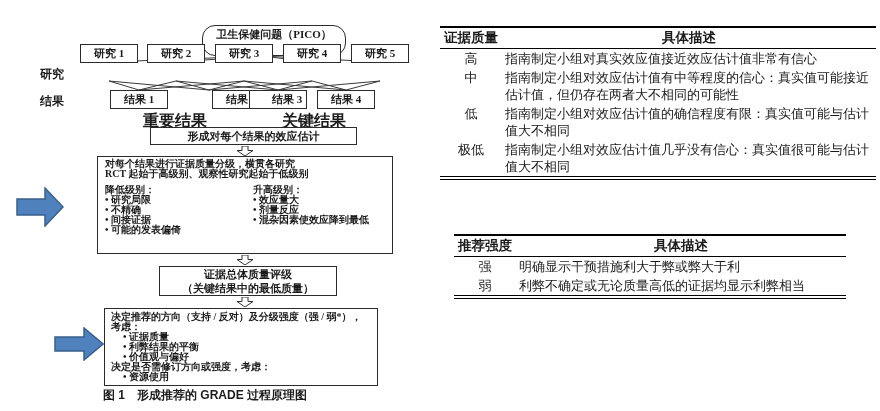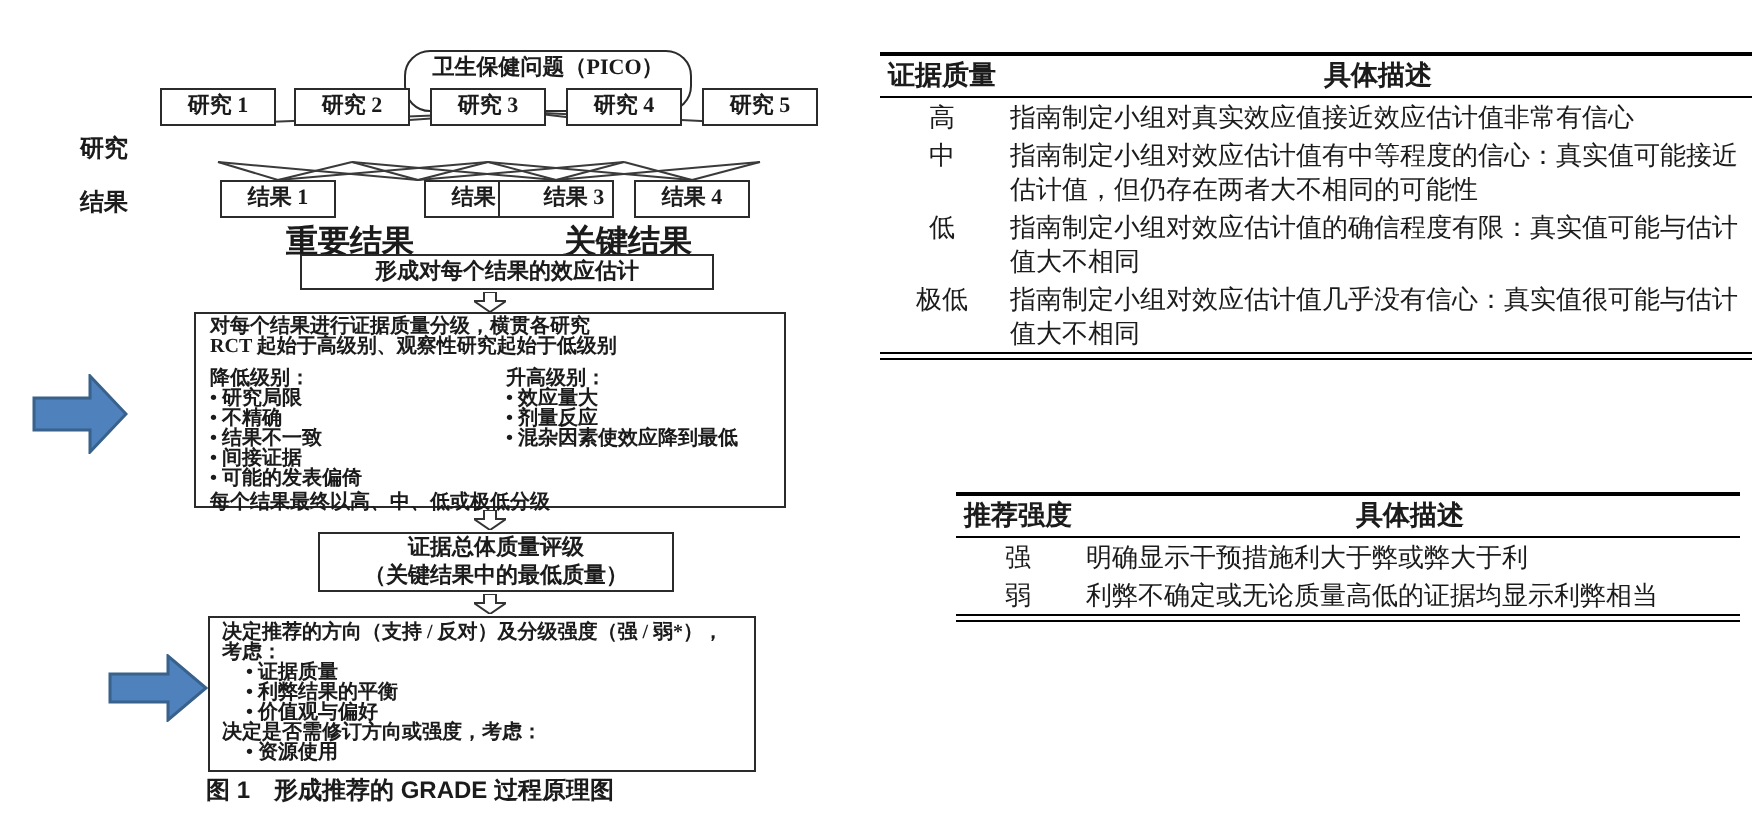--- a/index.html
+++ b/index.html
@@ -34,21 +34,21 @@
   .decision .ind{margin-left:12px;}
   .caption{position:absolute;left:103px;top:387px;font-size:12px;font-weight:700;
            font-family:"Liberation Sans",sans-serif;z-index:2;}
   .blockarrow{position:absolute;z-index:3;}
   .blockarrow polygon{stroke-width:1.5;}
 
   
   .grade-table{position:absolute;border-collapse:collapse;background:#fff;
                border-top:2px solid #000;border-bottom:4px double #000;table-layout:fixed;}
   .t-quality{left:440px;top:26px;width:436px;}
-  .t-strength{left:478px;top:234px;width:392px;margin-top:12px;}
+  .t-strength{left:454px;top:234px;width:392px;}
   .grade-table thead tr{border-bottom:1.5px solid #000;}
   .grade-table th{font-weight:700;font-size:13.5px;line-height:16px;padding:2px 3px;text-align:center;}
   .grade-table td{font-size:13px;line-height:17px;padding:1px 3px;vertical-align:top;}
   .grade-table .c1{width:56px;text-align:center;}
   .grade-table td.desc{text-align:left;}
 </style>
 </head>
 <body>
 
 <div class="flowchart">
@@ -105,32 +105,30 @@
   </svg>
 
   <div class="fbox grading">
     <div>对每个结果进行证据质量分级，横贯各研究</div>
     <div>RCT 起始于高级别、观察性研究起始于低级别</div>
     <div class="cols">
       <div class="colL">
         <div>降低级别：</div>
         <div class="bullet">研究局限</div>
         <div class="bullet">不精确</div>
-        <div class="bullet">结果不一致</div>
         <div class="bullet">间接证据</div>
         <div class="bullet">可能的发表偏倚</div>
       </div>
       <div class="colR">
         <div>升高级别：</div>
         <div class="bullet">效应量大</div>
         <div class="bullet">剂量反应</div>
         <div class="bullet">混杂因素使效应降到最低</div>
       </div>
     </div>
-    <div class="final">每个结果最终以高、中、低或极低分级</div>
   </div>
 
   <svg class="flowarrow" style="top:255px;" viewBox="0 0 16 10">
     <polygon points="5,0 11,0 11,4.5 16,4.5 8,10 0,4.5 5,4.5"></polygon>
   </svg>
 
   <div class="fbox overall">
     <div>证据总体质量评级</div>
     <div>（关键结果中的最低质量）</div>
   </div>

